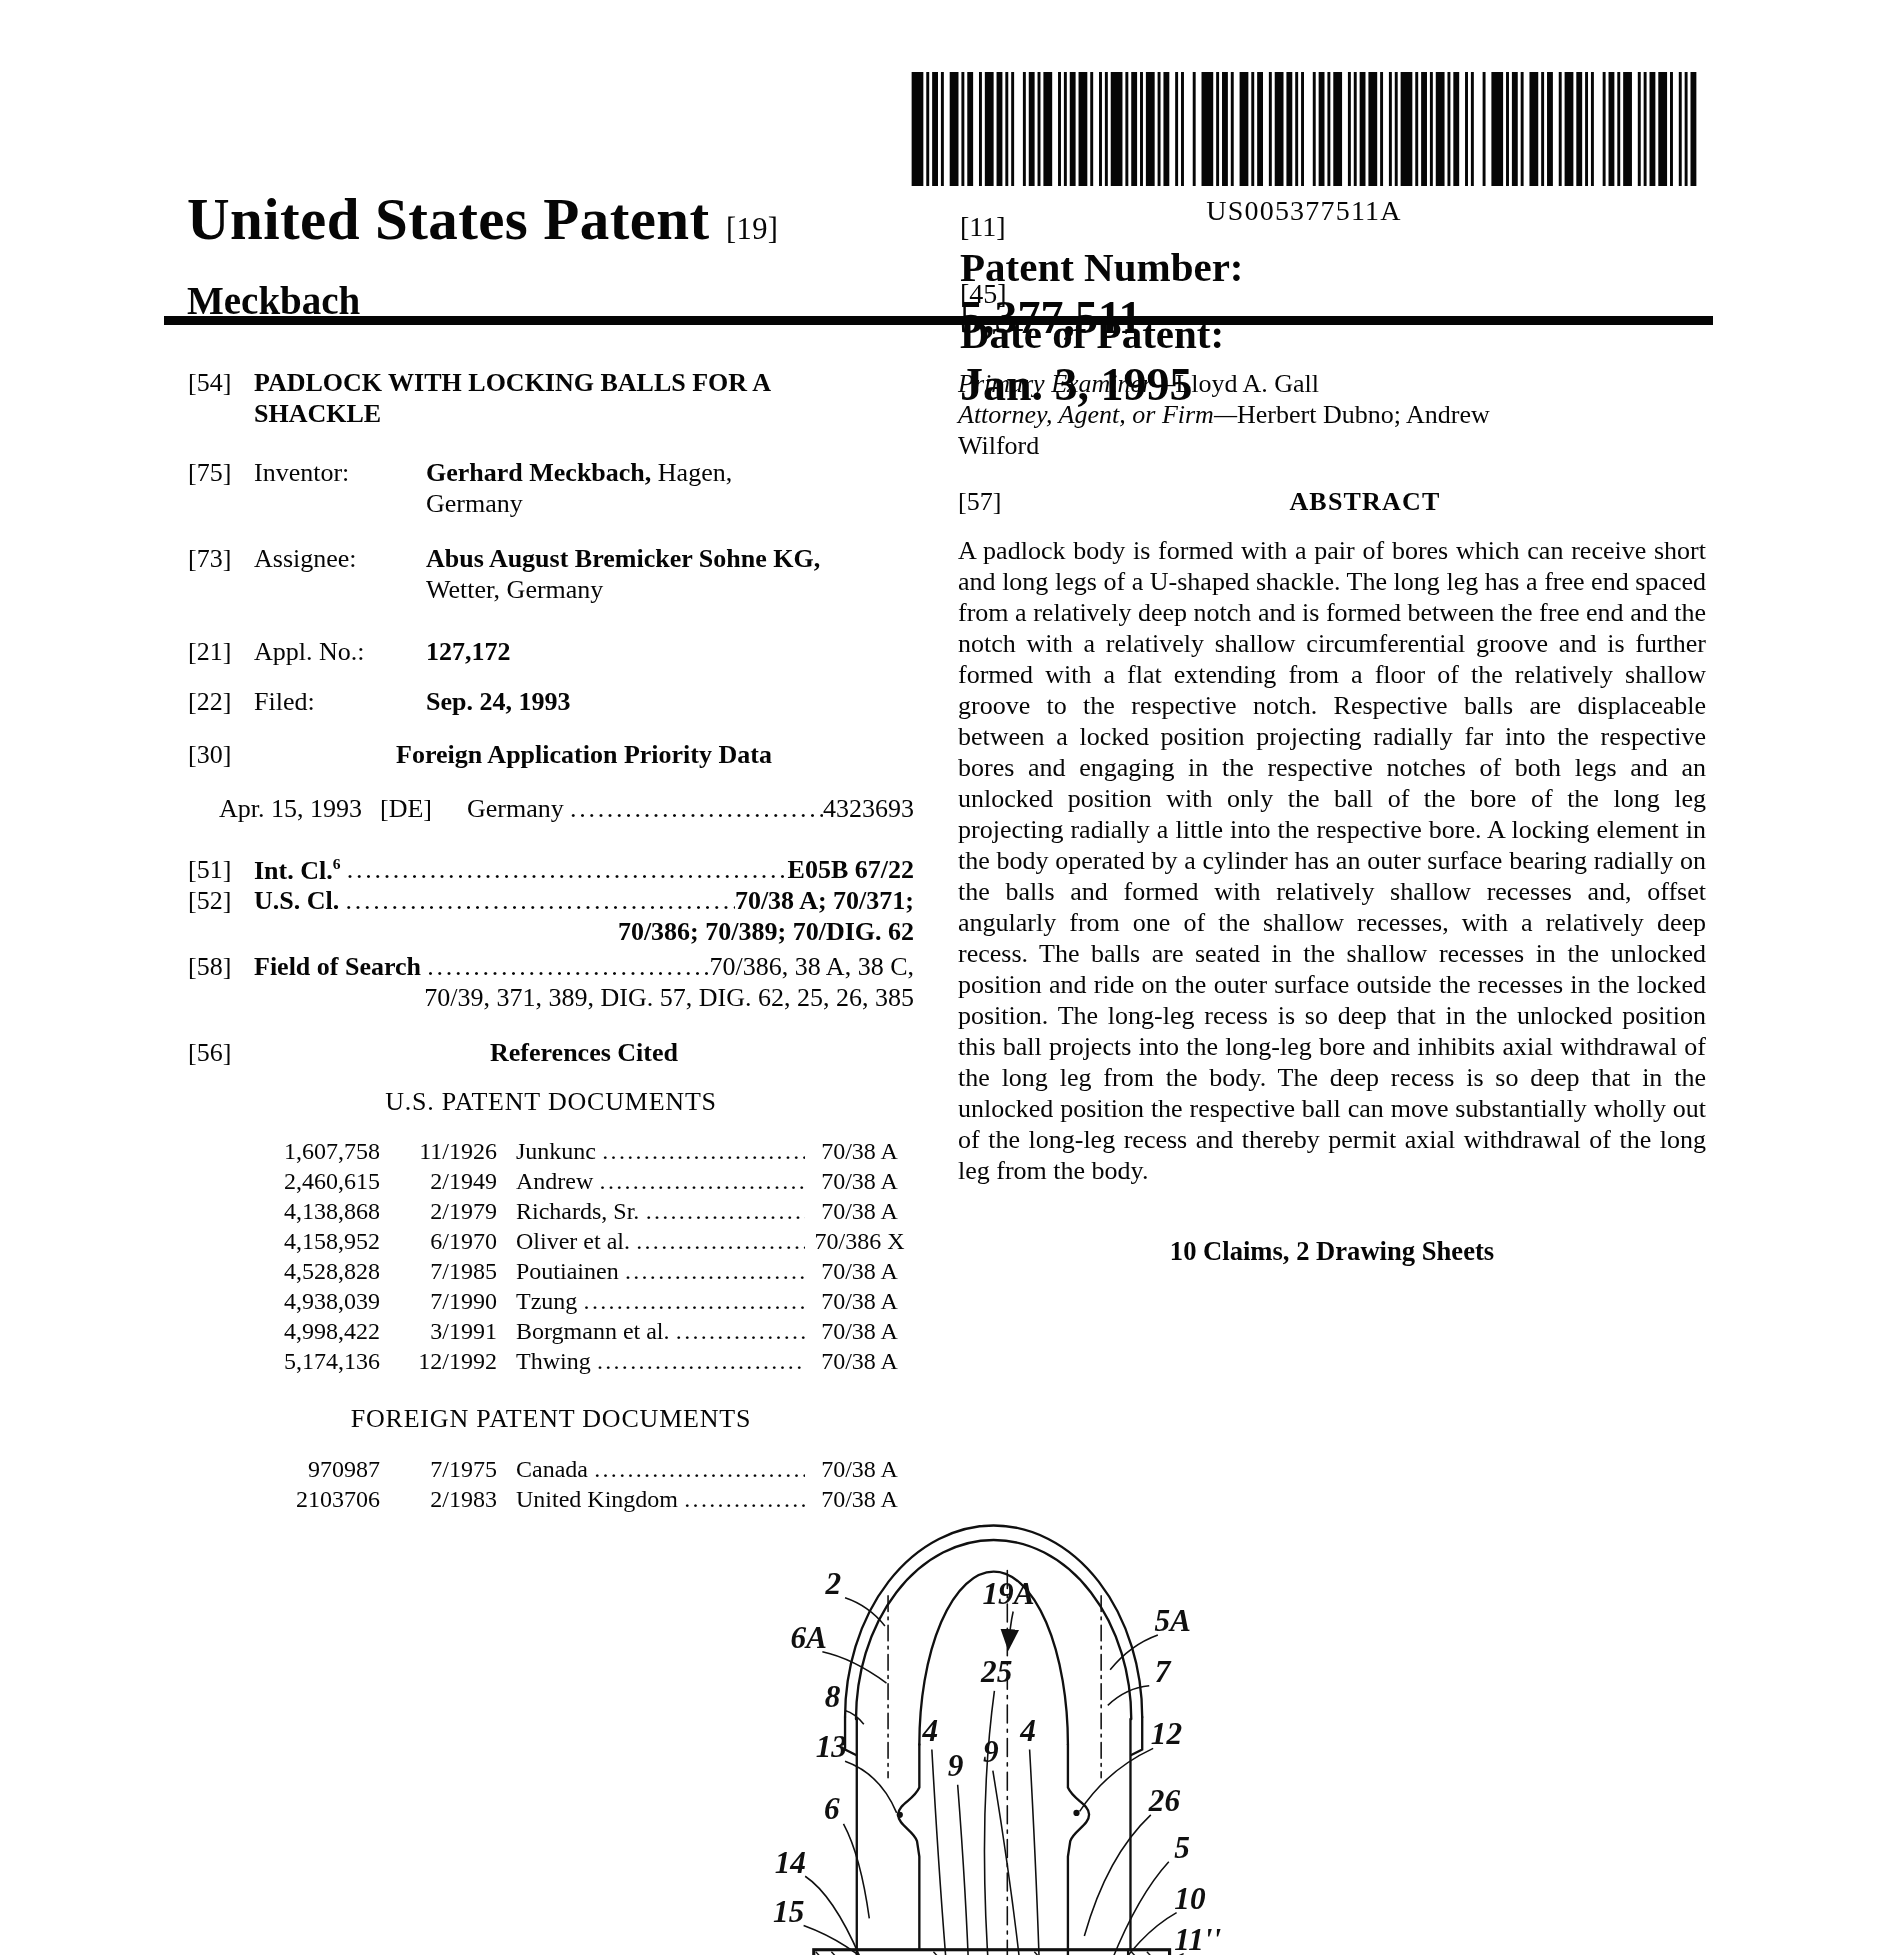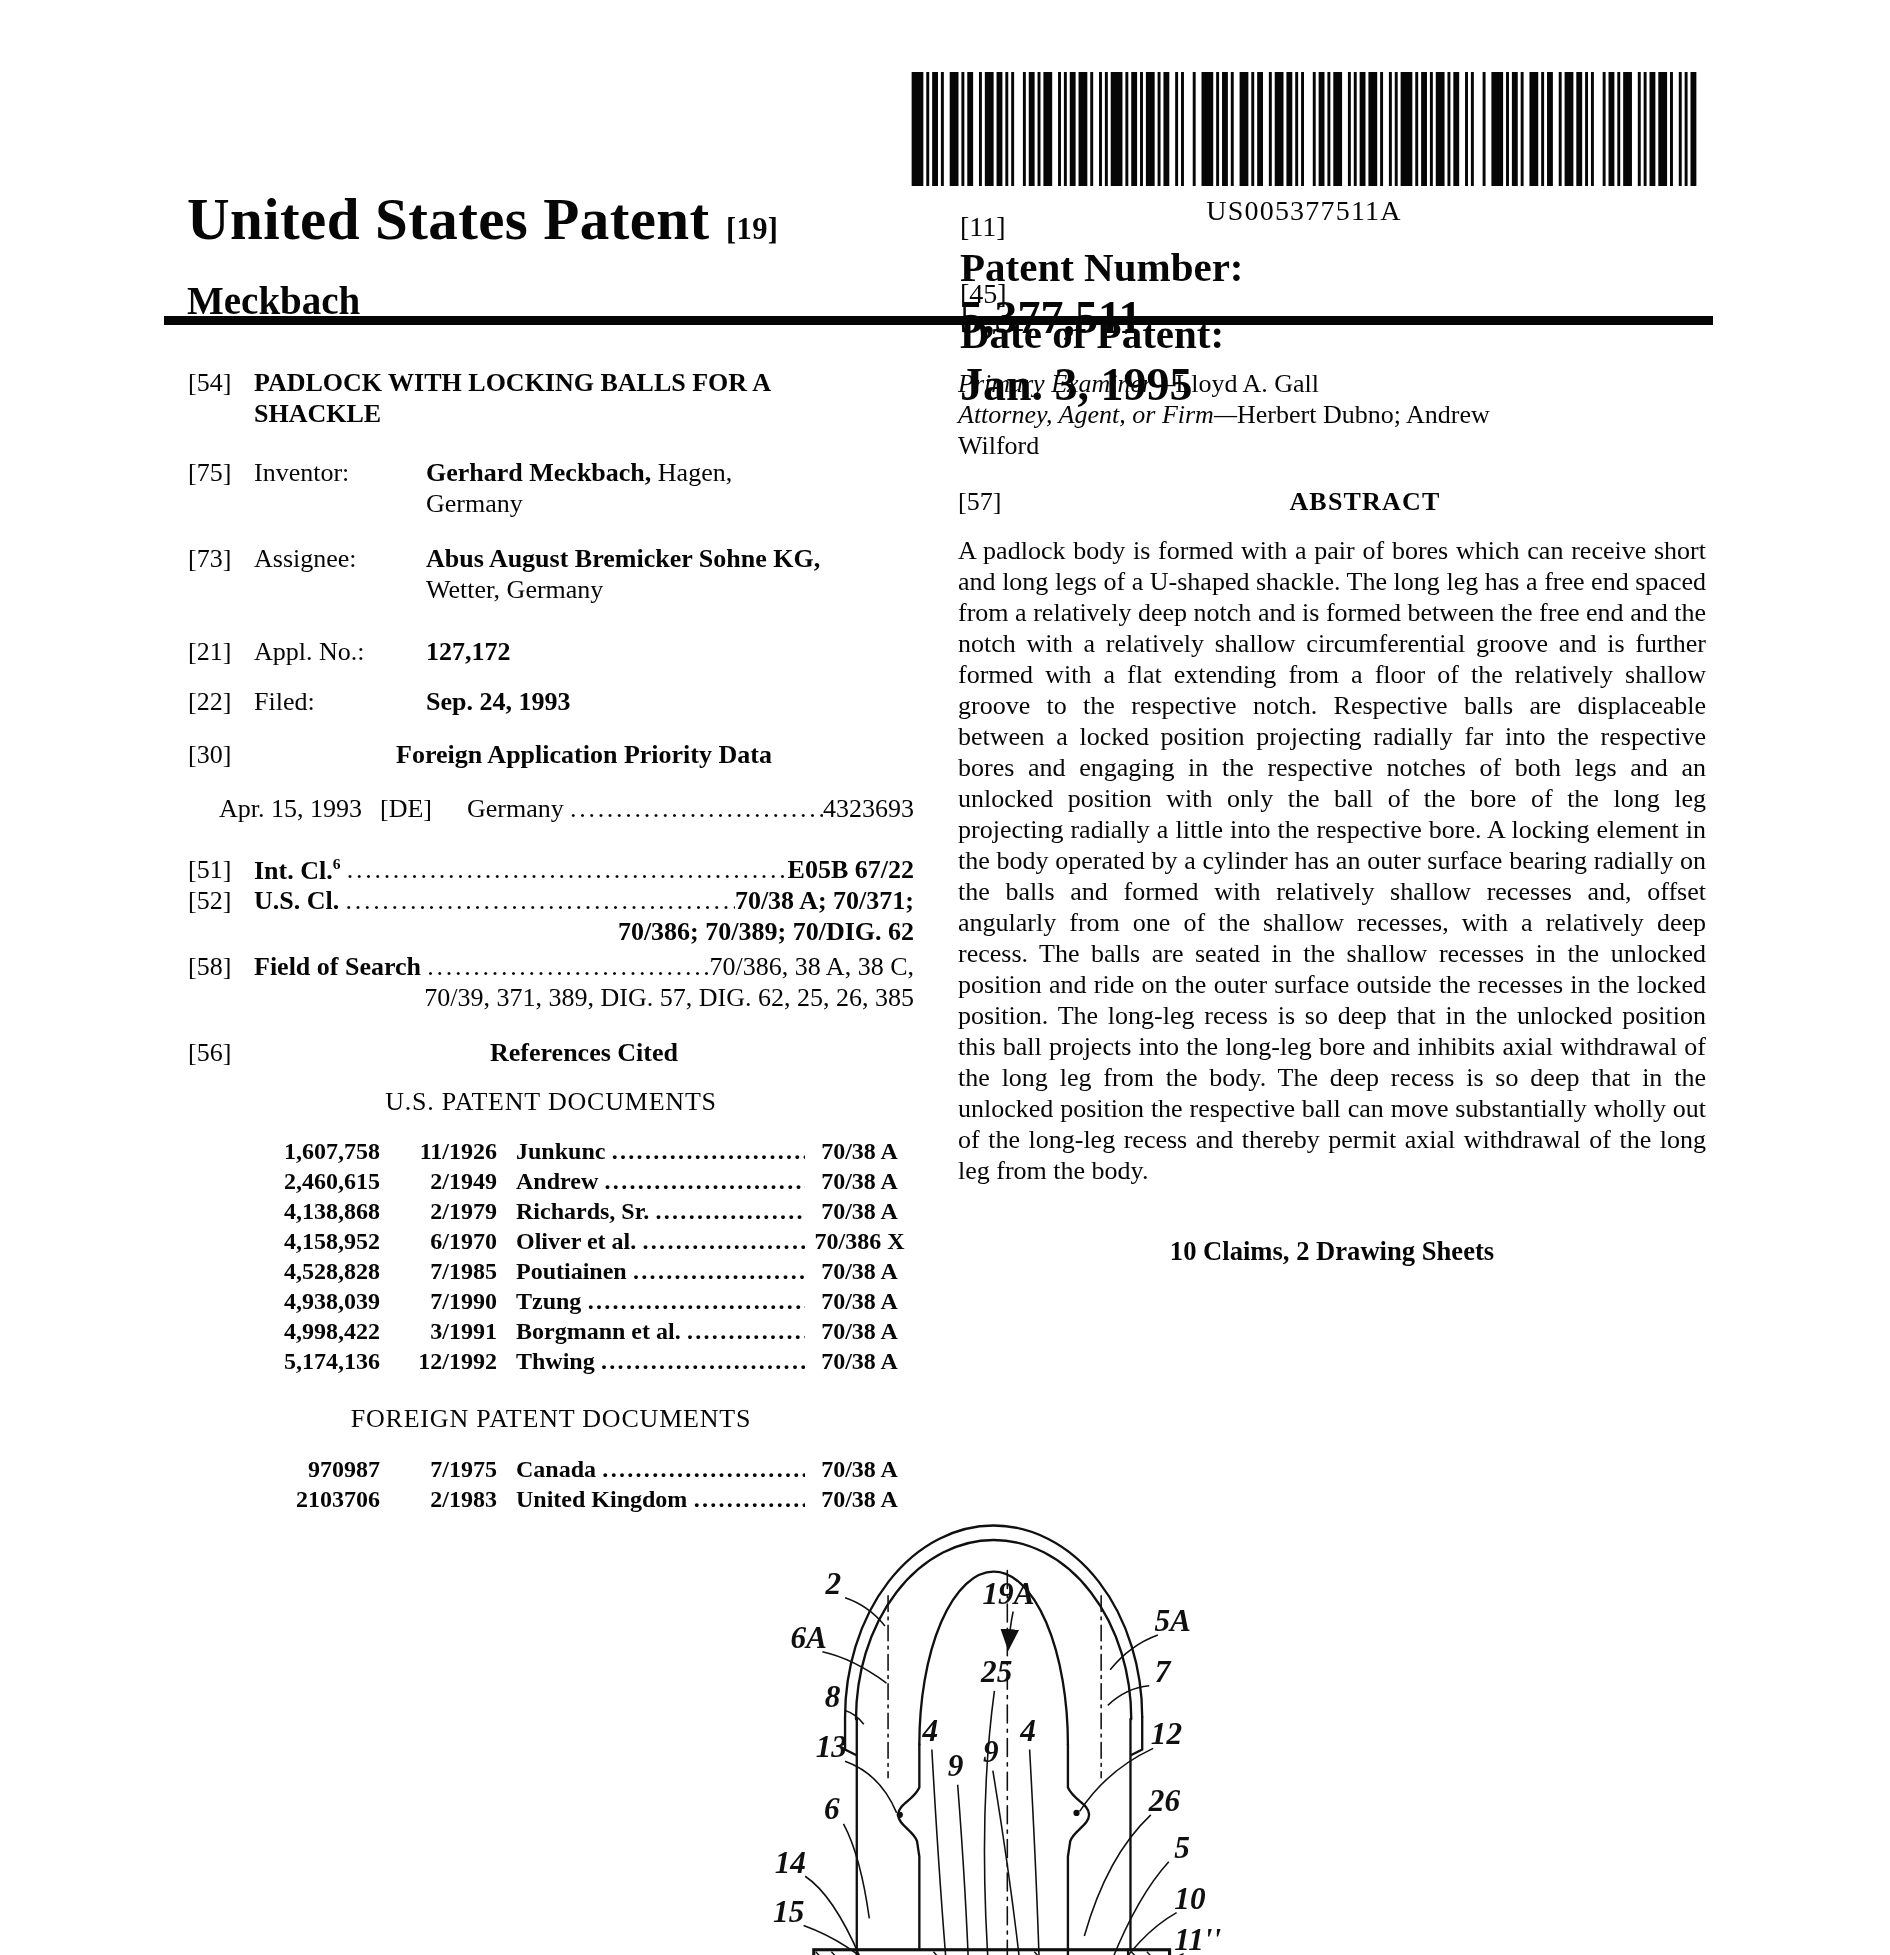--- a/index.html
+++ b/index.html
@@ -4,21 +4,21 @@
 <style>
   html,body{margin:0;padding:0;background:#ffffff;}
   .sheet{position:absolute;left:0;top:0;width:1890px;height:2777px;background:#fff;
          font-family:"Liberation Serif",serif;color:#060606;overflow:hidden;}
   
   #barcode{position:absolute;left:911px;top:72px;width:786px;height:114px;}
   #barcode-text{position:absolute;left:911px;top:195px;width:786px;text-align:center;
                 font-size:28px;letter-spacing:1.2px;}
   #hdr-office{position:absolute;left:187px;top:185px;font-size:59px;font-weight:bold;
               letter-spacing:0.4px;white-space:nowrap;}
-  #hdr-office .code19{font-size:30.5px;font-weight:bold;margin-left:16.4px;}
+  #hdr-office .code19{font-size:30.5px;font-weight:normal;margin-left:16.4px;}
   .hdr-right{position:absolute;left:960px;width:745px;display:flex;align-items:baseline;flex-direction:column;}
   #hdr-pn{top:211px;}
   #hdr-dp{top:278px;}
   .hdr-right .hcode{font-size:28px;width:65px;flex:0 0 auto;}
   .hdr-right .hlabel{font-size:41px;font-weight:bold;white-space:nowrap;}
   .hdr-right .hval{font-size:46px;font-weight:bold;flex:1;text-align:right;white-space:nowrap;}
   #hdr-name{position:absolute;left:187px;top:278px;font-size:39px;font-weight:bold;}
   #rule{position:absolute;left:164px;top:316px;width:1549px;height:8.6px;background:#050505;}
   
   .col{position:absolute;top:352px;font-size:26px;line-height:31px;}
@@ -27,21 +27,21 @@
   .f{display:flex;align-items:baseline;}
   .code{flex:0 0 66px;}
   .flabel{flex:0 0 172px;}
   .fbody{flex:1;}
   .b{font-weight:bold;}
   .dots{flex:1 1 0;overflow:hidden;white-space:nowrap;letter-spacing:2.7px;padding:0 6.3px;}
   .rline{text-align:right;}
   .chead{flex:1;text-align:center;font-weight:bold;}
   .caps-head{text-align:center;letter-spacing:0.8px;margin-top:18px;}
   .pt-row{display:grid;grid-template-columns:133px 117px auto 1fr 109px;margin-left:59px;
-          font-size:24px;line-height:30px;align-items:baseline;font-weight:bold;}
+          font-size:24px;line-height:30px;align-items:baseline;}
   .pt-row .num{text-align:right;}
   .pt-row .date{text-align:right;}
   .pt-row .nm{padding-left:19px;white-space:nowrap;}
   .pt-row .cls{text-align:center;white-space:nowrap;}
   .pt-row .dots{letter-spacing:2.3px;}
   
   .line{line-height:31px;}
   #abs-head{display:flex;margin-top:25px;}
   #abstract{margin:18px 0 0 0;text-align:justify;line-height:31px;}
   #claims-note{margin-top:50px;text-align:center;font-weight:bold;font-size:26.6px;}

